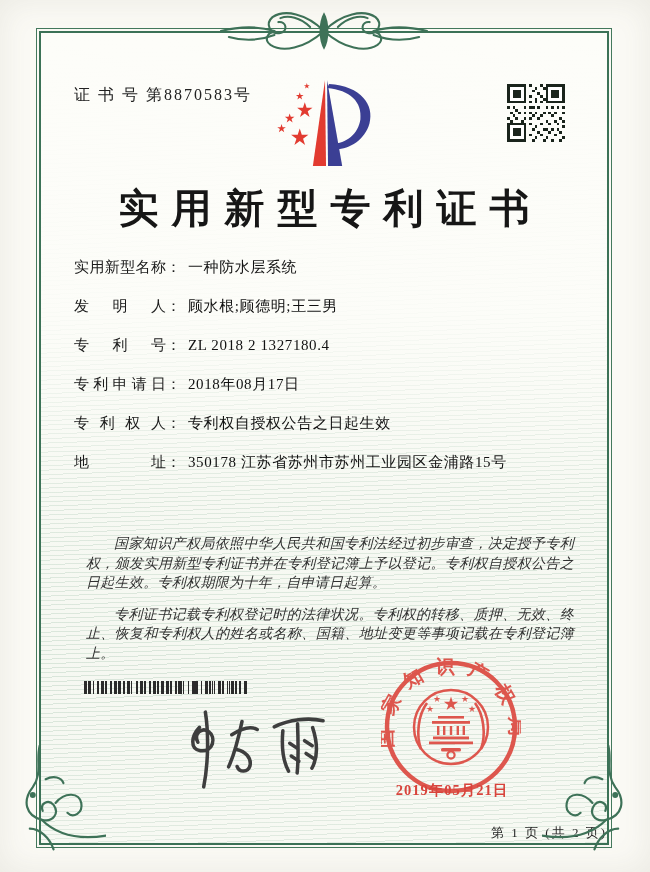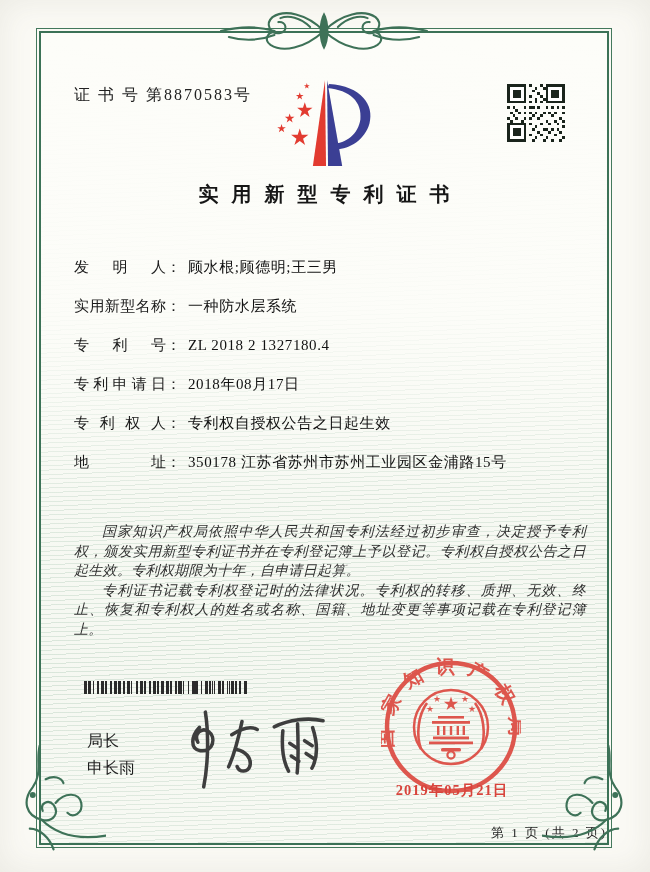--- a/index.html
+++ b/index.html
@@ -22,32 +22,32 @@
     background-color:#f4f7f0;
   }
 
   .certno{position:absolute;left:33px;top:52px;font-size:16px;letter-spacing:2px;color:#222;}
 
   .logo{position:absolute;left:50%;top:44px;transform:translateX(-50%);width:112px;height:96px;}
   .qr{position:absolute;left:466px;top:51px;width:58px;height:58px;}
 
   .title{
     position:absolute;left:0;top:148px;width:100%;text-align:center;
-    font-size:20px;font-weight:700;letter-spacing:13px;text-indent:13px;color:#161616;
+    font-size:40px;font-weight:700;letter-spacing:13px;text-indent:13px;color:#161616;
   }
 
   .fields{position:absolute;left:33px;top:222px;width:520px;}
   .row{height:24px;line-height:24px;margin-bottom:15px;white-space:nowrap;font-size:15px;position:relative;}
   .flabel{display:inline-block;width:92px;text-align:justify;text-align-last:justify;vertical-align:top;color:#1b1b1b;}
   .colon{margin-right:7px;}
   .fvalue{letter-spacing:.6px;color:#111;}
   .grant-no{position:absolute;left:229px;top:0;}
 
   .bodytext{position:absolute;left:33px;top:489px;width:512px;text-align:justify;}
-  .bodytext p{margin:0;font-size:14px;line-height:19.5px;text-indent:2em;font-style:italic;color:#303030;letter-spacing:.3px;}
+  .bodytext p{margin:12px;font-size:14px;line-height:19.5px;text-indent:2em;font-style:italic;color:#303030;letter-spacing:.3px;}
 
   .barcode{
     position:absolute;left:43px;top:648px;width:164px;height:13px;
     background:
       repeating-linear-gradient(90deg,#2b2b2b 0 1.5px,transparent 1.5px 4px,#2b2b2b 4px 7px,transparent 7px 8.5px,#2b2b2b 8.5px 9.5px,transparent 9.5px 13px),
       repeating-linear-gradient(90deg,transparent 0 2px,#2b2b2b 2px 3.5px,transparent 3.5px 9px,#2b2b2b 9px 10px,transparent 10px 17px);
   }
 
   .signer{position:absolute;left:46px;top:694px;font-size:16px;line-height:27px;color:#1d1d1d;}
   .signature{position:absolute;left:140px;top:668px;width:160px;height:92px;}
@@ -149,24 +149,24 @@
       M9,16h1v1h-1z M13,16h1v1h-1z M14,16h1v1h-1z M16,16h1v1h-1z M18,16h1v1h-1z M11,17h1v1h-1z M15,17h1v1h-1z M19,17h1v1h-1z
       M8,18h1v1h-1z M12,18h1v1h-1z M17,18h1v1h-1z M10,19h1v1h-1z M14,19h1v1h-1z M20,19h1v1h-1z
       M9,20h1v1h-1z M13,20h1v1h-1z M16,20h1v1h-1z M19,20h1v1h-1z"></path>
     </g>
   </svg>
 
   <div class="title">实用新型专利证书</div>
 
   <div class="fields">
     <div class="row">
+      <span class="flabel">实用新型名称</span><span class="colon">：</span><span class="fvalue">一种防水层系统</span>
+    </div>
+    <div class="row">
       <span class="flabel">发明人</span><span class="colon">：</span><span class="fvalue">顾水根;顾德明;王三男</span>
-    </div>
-    <div class="row">
-      <span class="flabel">实用新型名称</span><span class="colon">：</span><span class="fvalue">一种防水层系统</span>
     </div>
     <div class="row">
       <span class="flabel">专利号</span><span class="colon">：</span><span class="fvalue">ZL 2018 2 1327180.4</span>
     </div>
     <div class="row">
       <span class="flabel">专利申请日</span><span class="colon">：</span><span class="fvalue">2018年08月17日</span>
     </div>
     <div class="row">
       <span class="flabel">专利权人</span><span class="colon">：</span><span class="fvalue">专利权自授权公告之日起生效</span>
     </div>
@@ -175,24 +175,20 @@
     </div>
   </div>
 
   <div class="bodytext">
     <p>国家知识产权局依照中华人民共和国专利法经过初步审查，决定授予专利权，颁发实用新型专利证书并在专利登记簿上予以登记。专利权自授权公告之日起生效。专利权期限为十年，自申请日起算。</p>
     <p>专利证书记载专利权登记时的法律状况。专利权的转移、质押、无效、终止、恢复和专利权人的姓名或名称、国籍、地址变更等事项记载在专利登记簿上。</p>
   </div>
 
   <div class="barcode"></div>
 
-  <div class="signer">
-    <div>局长</div>
-    <div>申长雨</div>
-  </div>
 
   <svg class="signature" viewBox="0 0 150 85">
     <g stroke="#3e3e3e" stroke-width="3.3" fill="none" stroke-linecap="round" stroke-linejoin="round" transform="rotate(-2 75 42)">
       <path d="M18,22 C10,30 8,42 18,44 C30,46 34,32 26,26 C20,22 12,28 16,36"></path>
       <path d="M24,8 C26,24 26,52 20,78"></path>
       <path d="M58,18 C54,34 50,48 44,60"></path>
       <path d="M48,30 C58,24 66,22 72,26"></path>
       <path d="M52,44 C60,46 66,52 64,60 C62,66 54,66 52,60"></path>
       <path d="M88,24 C102,18 120,16 134,20"></path>
       <path d="M96,28 C94,44 96,58 100,66"></path>

